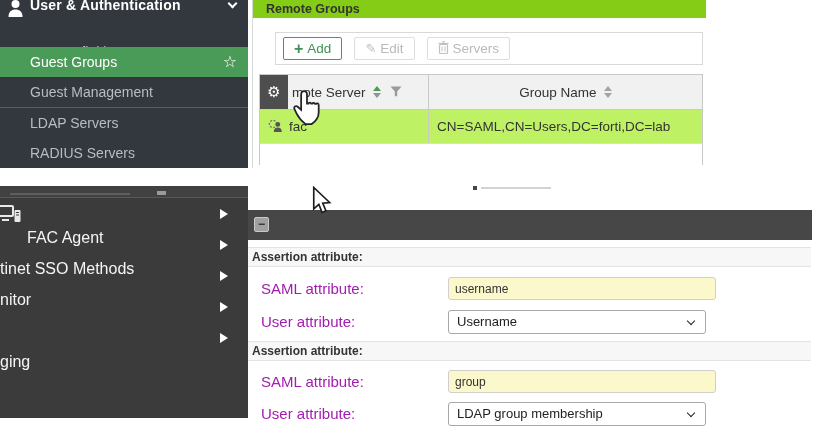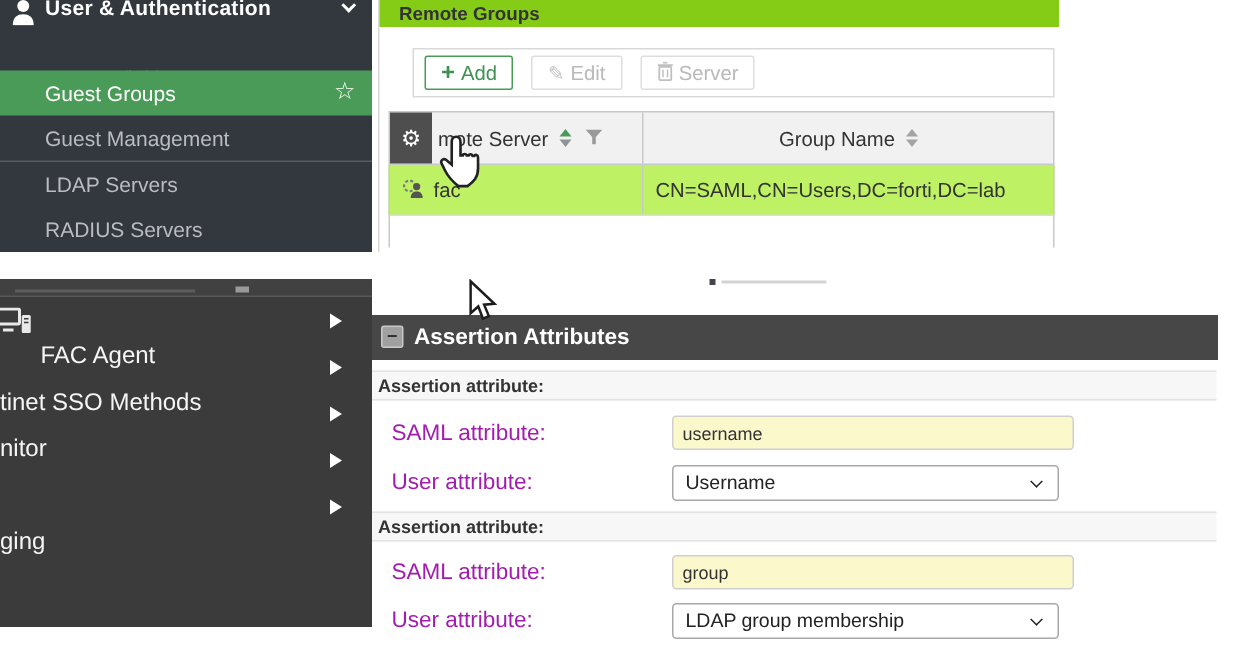--- a/index.html
+++ b/index.html
@@ -123,21 +123,21 @@
     <button class="btn">
       <span>
         <svg width="11" height="13" viewBox="0 0 11 13">
             <rect x="1.5" y="3.5" width="8" height="9" rx="1" fill="none" stroke="#c0c0c0" stroke-width="1.2"></rect>
             <line x1="0.5" y1="2.5" x2="10.5" y2="2.5" stroke="#c0c0c0" stroke-width="1.2"></line>
             <line x1="4" y1="0.8" x2="7" y2="0.8" stroke="#c0c0c0" stroke-width="1.2"></line>
             <line x1="4" y1="5.5" x2="4" y2="10.5" stroke="#c0c0c0" stroke-width="1"></line>
             <line x1="7" y1="5.5" x2="7" y2="10.5" stroke="#c0c0c0" stroke-width="1"></line>
           </svg>
       </span>
-      <span>Server</span>
+      <span>Servers</span>
     </button>
   </div>
 
   <div class="rg-table">
     <div class="thead">
       <div class="th-gear">
         <span>⚙</span>
       </div>
       <div class="th rs">
         <span>mote Server</span>
@@ -223,21 +223,20 @@
     <span class="rem-dash"></span>
 
     <span class="arrow-cursor">
       <svg width="20" height="30" viewBox="0 0 13 20">
         <path d="M1 1 L1 15.2 L4.4 12.2 L6.5 17.6 L9.1 16.5 L7 11.4 L11.6 11 Z" fill="#fff" stroke="#1c1c1c" stroke-width="1.1"></path>
       </svg>
     </span>
 
     <div class="sec-bar">
       <span class="collapse-btn">−</span>
-      <span class="sec-title">Assertion Attributes</span>
     </div>
 
     <div class="grp-strip gs1">
       <span>Assertion attribute:</span>
     </div>
     <label class="frow-label" style="top:94px;">SAML attribute:</label>
     <input class="yellow-input" style="top: 91px;" value="username">
     <label class="frow-label" style="top:127px;">User attribute:</label>
     <div class="sel-box" style="top:124px;">
       <span>Username</span>

